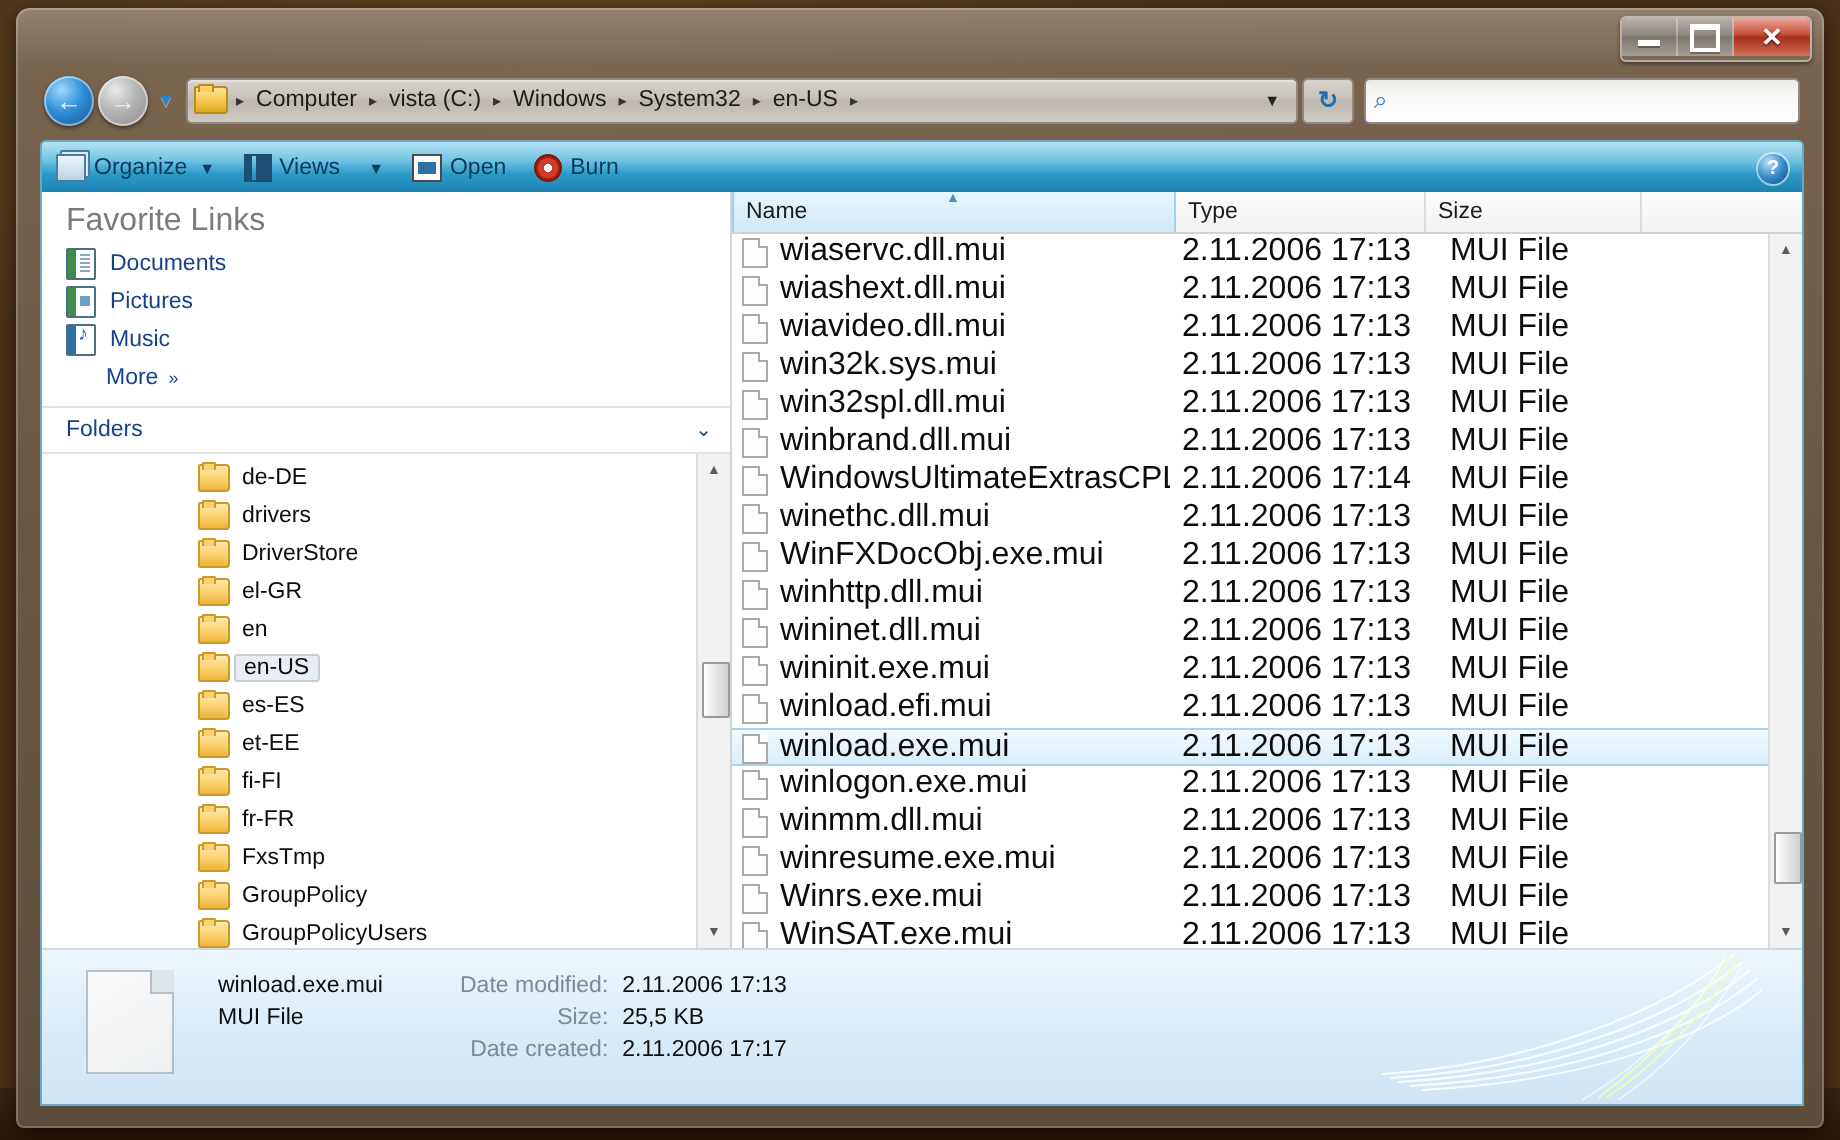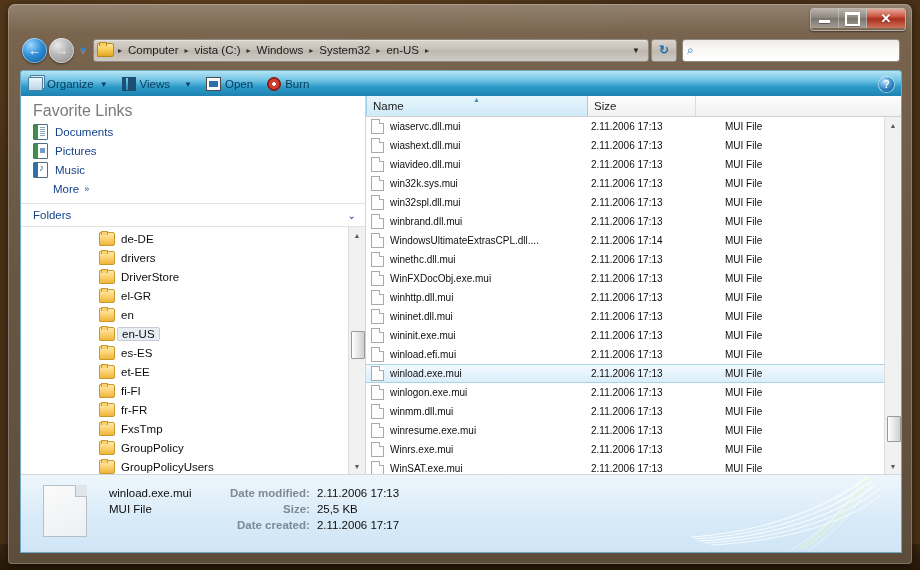--- a/index.html
+++ b/index.html
@@ -239,21 +239,21 @@
   .sortglyph{
     position:absolute;left:50%;top:0px;margin-left:-4px;color:#4a90b8;font-size:7px;
   }
   .col.c-name{width:208px;flex:0 0 auto;}
   .col.c-date{width:122px;flex:0 0 auto;}
   .col.c-type{width:112px;flex:0 0 auto;}
   .col.c-size{width:95px;flex:0 0 auto;justify-content:flex-end;}
 
   #listbody-wrap{flex:1 1 auto;display:flex;min-height:0;}
   #listbody{flex:1 1 auto;overflow:hidden;position:relative;}
-  .frow{display:flex;height:19px;align-items:center;font-size:10px;color:#0d0d0d;}
+  .frow{display:flex;height:19px;align-items:flex-start;font-size:16px;color:#0d0d0d;}
   .frow.selected{
     background:linear-gradient(180deg,#f2f9fd 0%,#d9eefb 100%);
     border-top:1px solid #a8d4ea;border-bottom:1px solid #a8d4ea;
     height:17px;
   }
   .fcell{padding:0 6px;overflow:hidden;white-space:nowrap;}
   .fcell.c-name{width:208px;flex:0 0 auto;display:flex;align-items:center;gap:6px;padding-left:5px;}
   .fcell.c-date{width:122px;flex:0 0 auto;}
   .fcell.c-type{width:112px;flex:0 0 auto;}
   .fcell.c-size{width:95px;flex:0 0 auto;text-align:right;}
@@ -278,21 +278,21 @@
     border:1px solid #b7bfc6;position:relative;
   }
   #det-icon:after{
     content:"";position:absolute;right:-1px;top:-1px;width:11px;height:11px;
     background:#dfe6ea;border-left:1px solid #b7bfc6;border-bottom:1px solid #b7bfc6;
   }
   #det-text{margin:12px 0 0 22px;display:flex;gap:9px;position:relative;z-index:2;}
   #det-left{display:flex;flex-direction:column;gap:4px;width:112px;}
   #det-left div{font-size:11.5px;color:#0d0d0d;}
   #det-grid{display:grid;grid-template-columns:auto auto;gap:4px 7px;}
-  .det-k{font-size:11.5px;color:#7d8a93;text-align:right;font-weight:bold;}
+  .det-k{font-size:11.5px;color:#7d8a93;text-align:right;}
   .det-v{font-size:11.5px;color:#0d0d0d;}
 </style>
 </head>
 <body>
 
 <div id="desktop"></div>
 
 <div id="window">
   <div id="glass-sheen"></div>
 
@@ -462,20 +462,23 @@
             <div class="sb-arrow">▼</div>
           </div>
         </div>
       </div>
 
       <div id="listpane">
         <div id="colheader">
           <div class="col c-name active">
             <span class="sortglyph">▲</span>
             <span>Name</span>
+          </div>
+          <div class="col c-type">
+            <span>Type</span>
           </div>
           <div class="col c-size">
             <span style="margin-right:auto">Size</span>
           </div>
 
         </div>
 
         <div id="listbody-wrap">
           <div id="listbody">
               <div class="frow">

